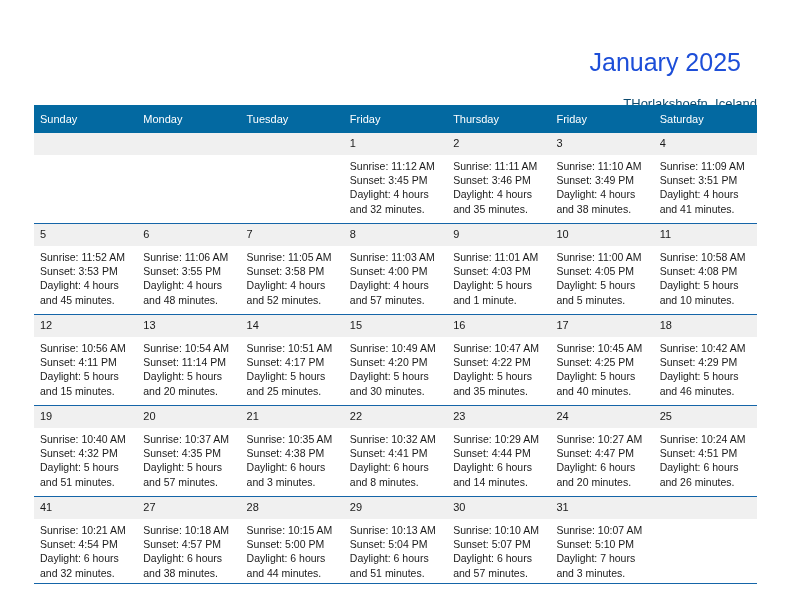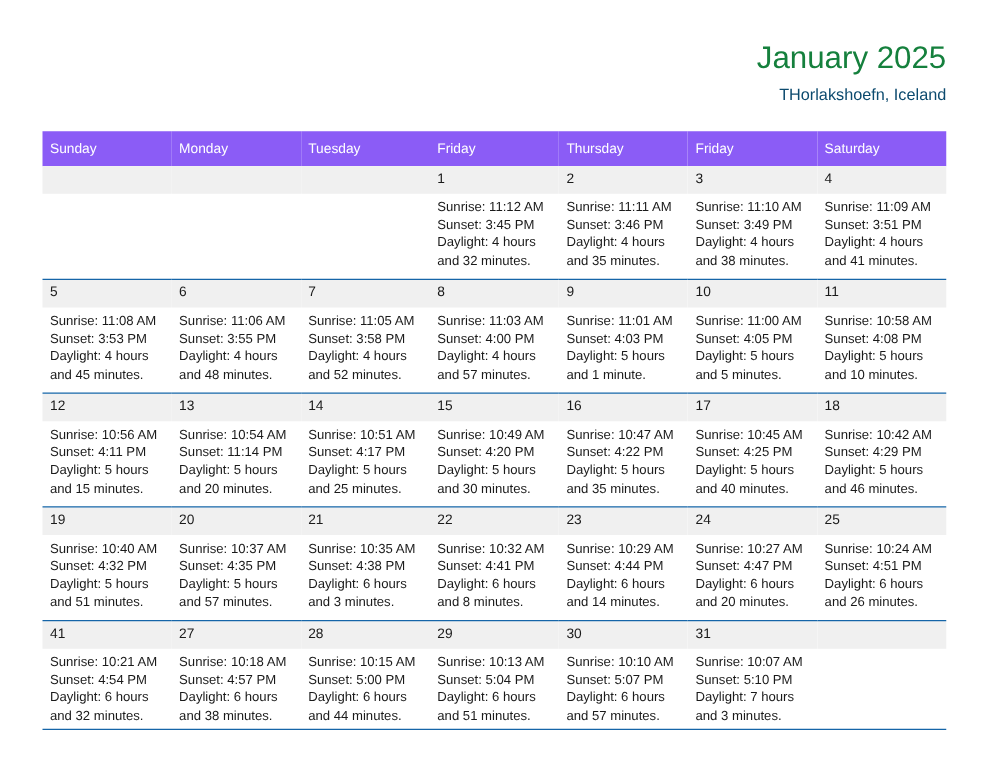--- a/index.html
+++ b/index.html
@@ -65,44 +65,44 @@
 
   .title-wrap {
     position: absolute;
     right: 0;
     top: 0;
     text-align: right;
   }
   .cal-title {
     font-size: 25px;
     line-height: 32px;
-    color: #15803d;
+    color: #1d4ed8;
     font-weight: normal;
-    margin: 0;
+    margin: 16px;
     white-space: nowrap;
   }
   .cal-sub {
     font-size: 13px;
     line-height: 20px;
     color: #0c4a6e;
     margin: 4px 0 0 0;
     white-space: nowrap;
   }
 
   
   .cal {
     position: absolute;
     left: 34px;
     top: 105px;
     width: 723px;
     border-collapse: collapse;
     table-layout: fixed;
   }
   .cal th {
-    background: #8b5cf6;
+    background: #0369a1;
     color: #ffffff;
     font-size: 11px;
     font-weight: normal;
     text-align: left;
     padding: 5px 0 5px 6px;
     height: 18px;
     vertical-align: middle;
     border: none;
   }
   .cal td {
@@ -210,21 +210,21 @@
             <span class="daynum">4</span>
             <span class="info">Sunrise: 11:09 AM
 Sunset: 3:51 PM
 Daylight: 4 hours
 and 41 minutes.</span>
           </td>
         </tr>
         <tr class="week-row">
           <td>
             <span class="daynum">5</span>
-            <span class="info">Sunrise: 11:08 AM
+            <span class="info">Sunrise: 11:52 AM
 Sunset: 3:53 PM
 Daylight: 4 hours
 and 45 minutes.</span>
           </td>
           <td>
             <span class="daynum">6</span>
             <span class="info">Sunrise: 11:06 AM
 Sunset: 3:55 PM
 Daylight: 4 hours
 and 48 minutes.</span>

